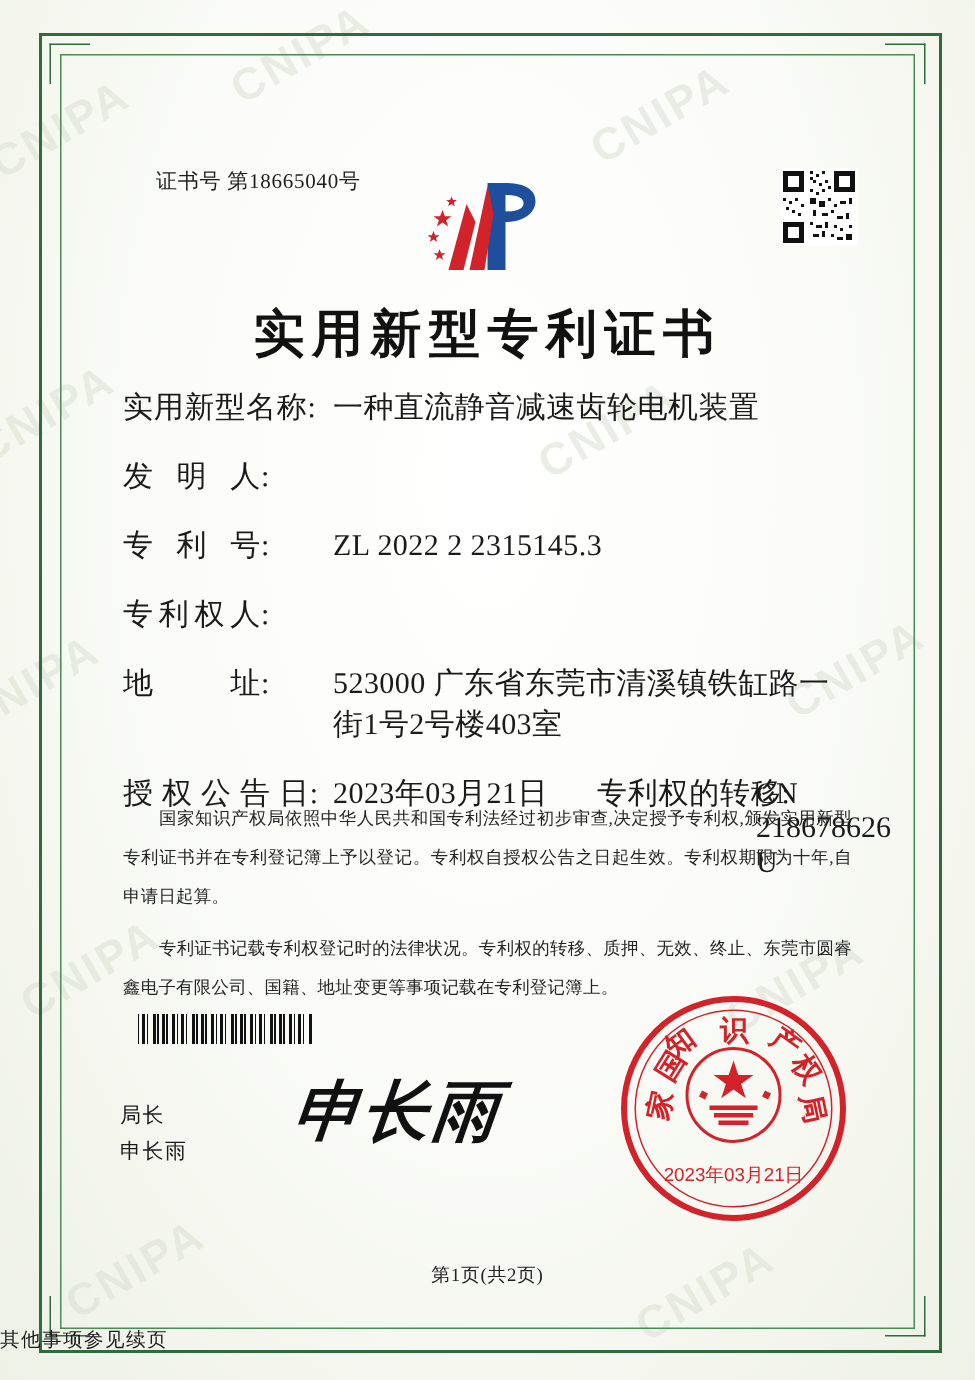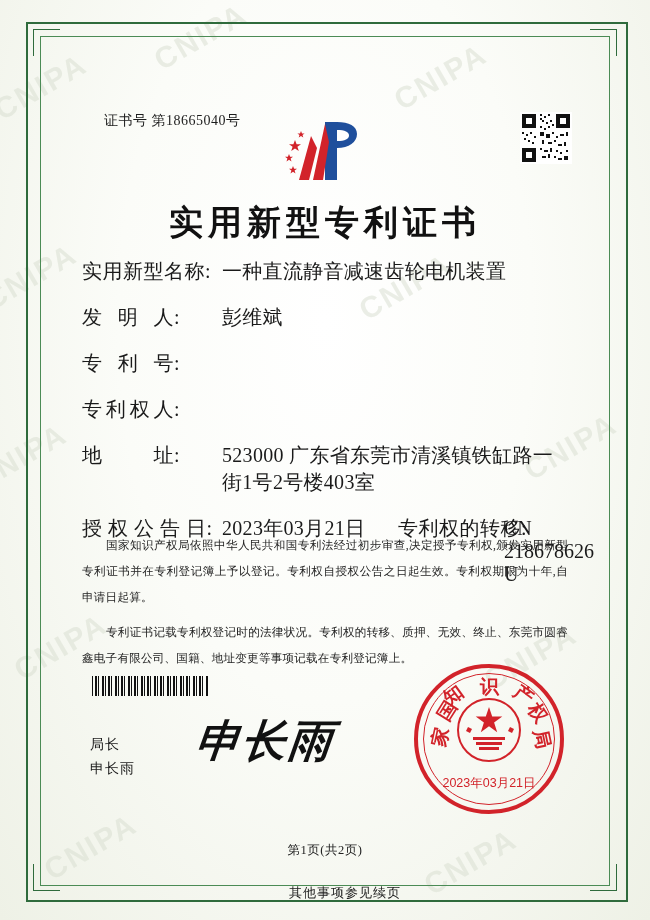--- a/index.html
+++ b/index.html
@@ -169,21 +169,21 @@
       to right,
       #111 0 1px, transparent 1px 3px,
       #111 3px 5px, transparent 5px 6px,
       #111 6px 7px, transparent 7px 10px,
       #111 10px 12px, transparent 12px 13px);
   }
 
   
   .sig-labels {
     position: absolute;
-    left: 90px; top: 733px;
+    left: 80px; top: 733px;
     font-size: 14px;
     line-height: 24px;
     color: #1a1a1a;
     letter-spacing: 1px;
   }
   .signature {
     position: absolute;
     left: 196px; top: 712px;
     font-family: "Liberation Serif", serif;
     font-size: 44px;
@@ -243,25 +243,24 @@
     position: absolute;
     left: 0; right: 0; top: 842px;
     text-align: center;
     font-size: 12.5px;
     color: #222;
     letter-spacing: .5px;
   }
   .footnote {
     position: absolute;
     left: 0; right: 0; top: 884px;
-    text-align: center;
+    text-align: left;
     font-size: 13px;
     color: #1a1a1a;
     letter-spacing: 1px;
-    padding-left: 40px;
   }
 </style>
 </head>
 <body>
 
 <div class="page">
 
   <div class="watermarks">
     <div class="wm" style="left:-10px;  top:70px;">CNIPA</div>
     <div class="wm" style="left:150px;  top:20px;">CNIPA</div>
@@ -365,29 +364,29 @@
       <div class="label">实用新型名称:</div>
       <div class="value">一种直流静音减速齿轮电机装置</div>
     </div>
 
     <div class="row">
       <div class="label spaced">
         <span>发</span>
         <span>明</span>
         <span>人:</span>
       </div>
-      <div class="value">彭维斌</div>
     </div>
 
     <div class="row">
       <div class="label spaced">
         <span>专</span>
         <span>利</span>
         <span>号:</span>
       </div>
+      <div class="value">ZL 2022 2 2315145.3</div>
     </div>
 
 
     <div class="row">
       <div class="label spaced">
         <span>专</span>
         <span>利</span>
         <span>权</span>
         <span>人:</span>
       </div>

